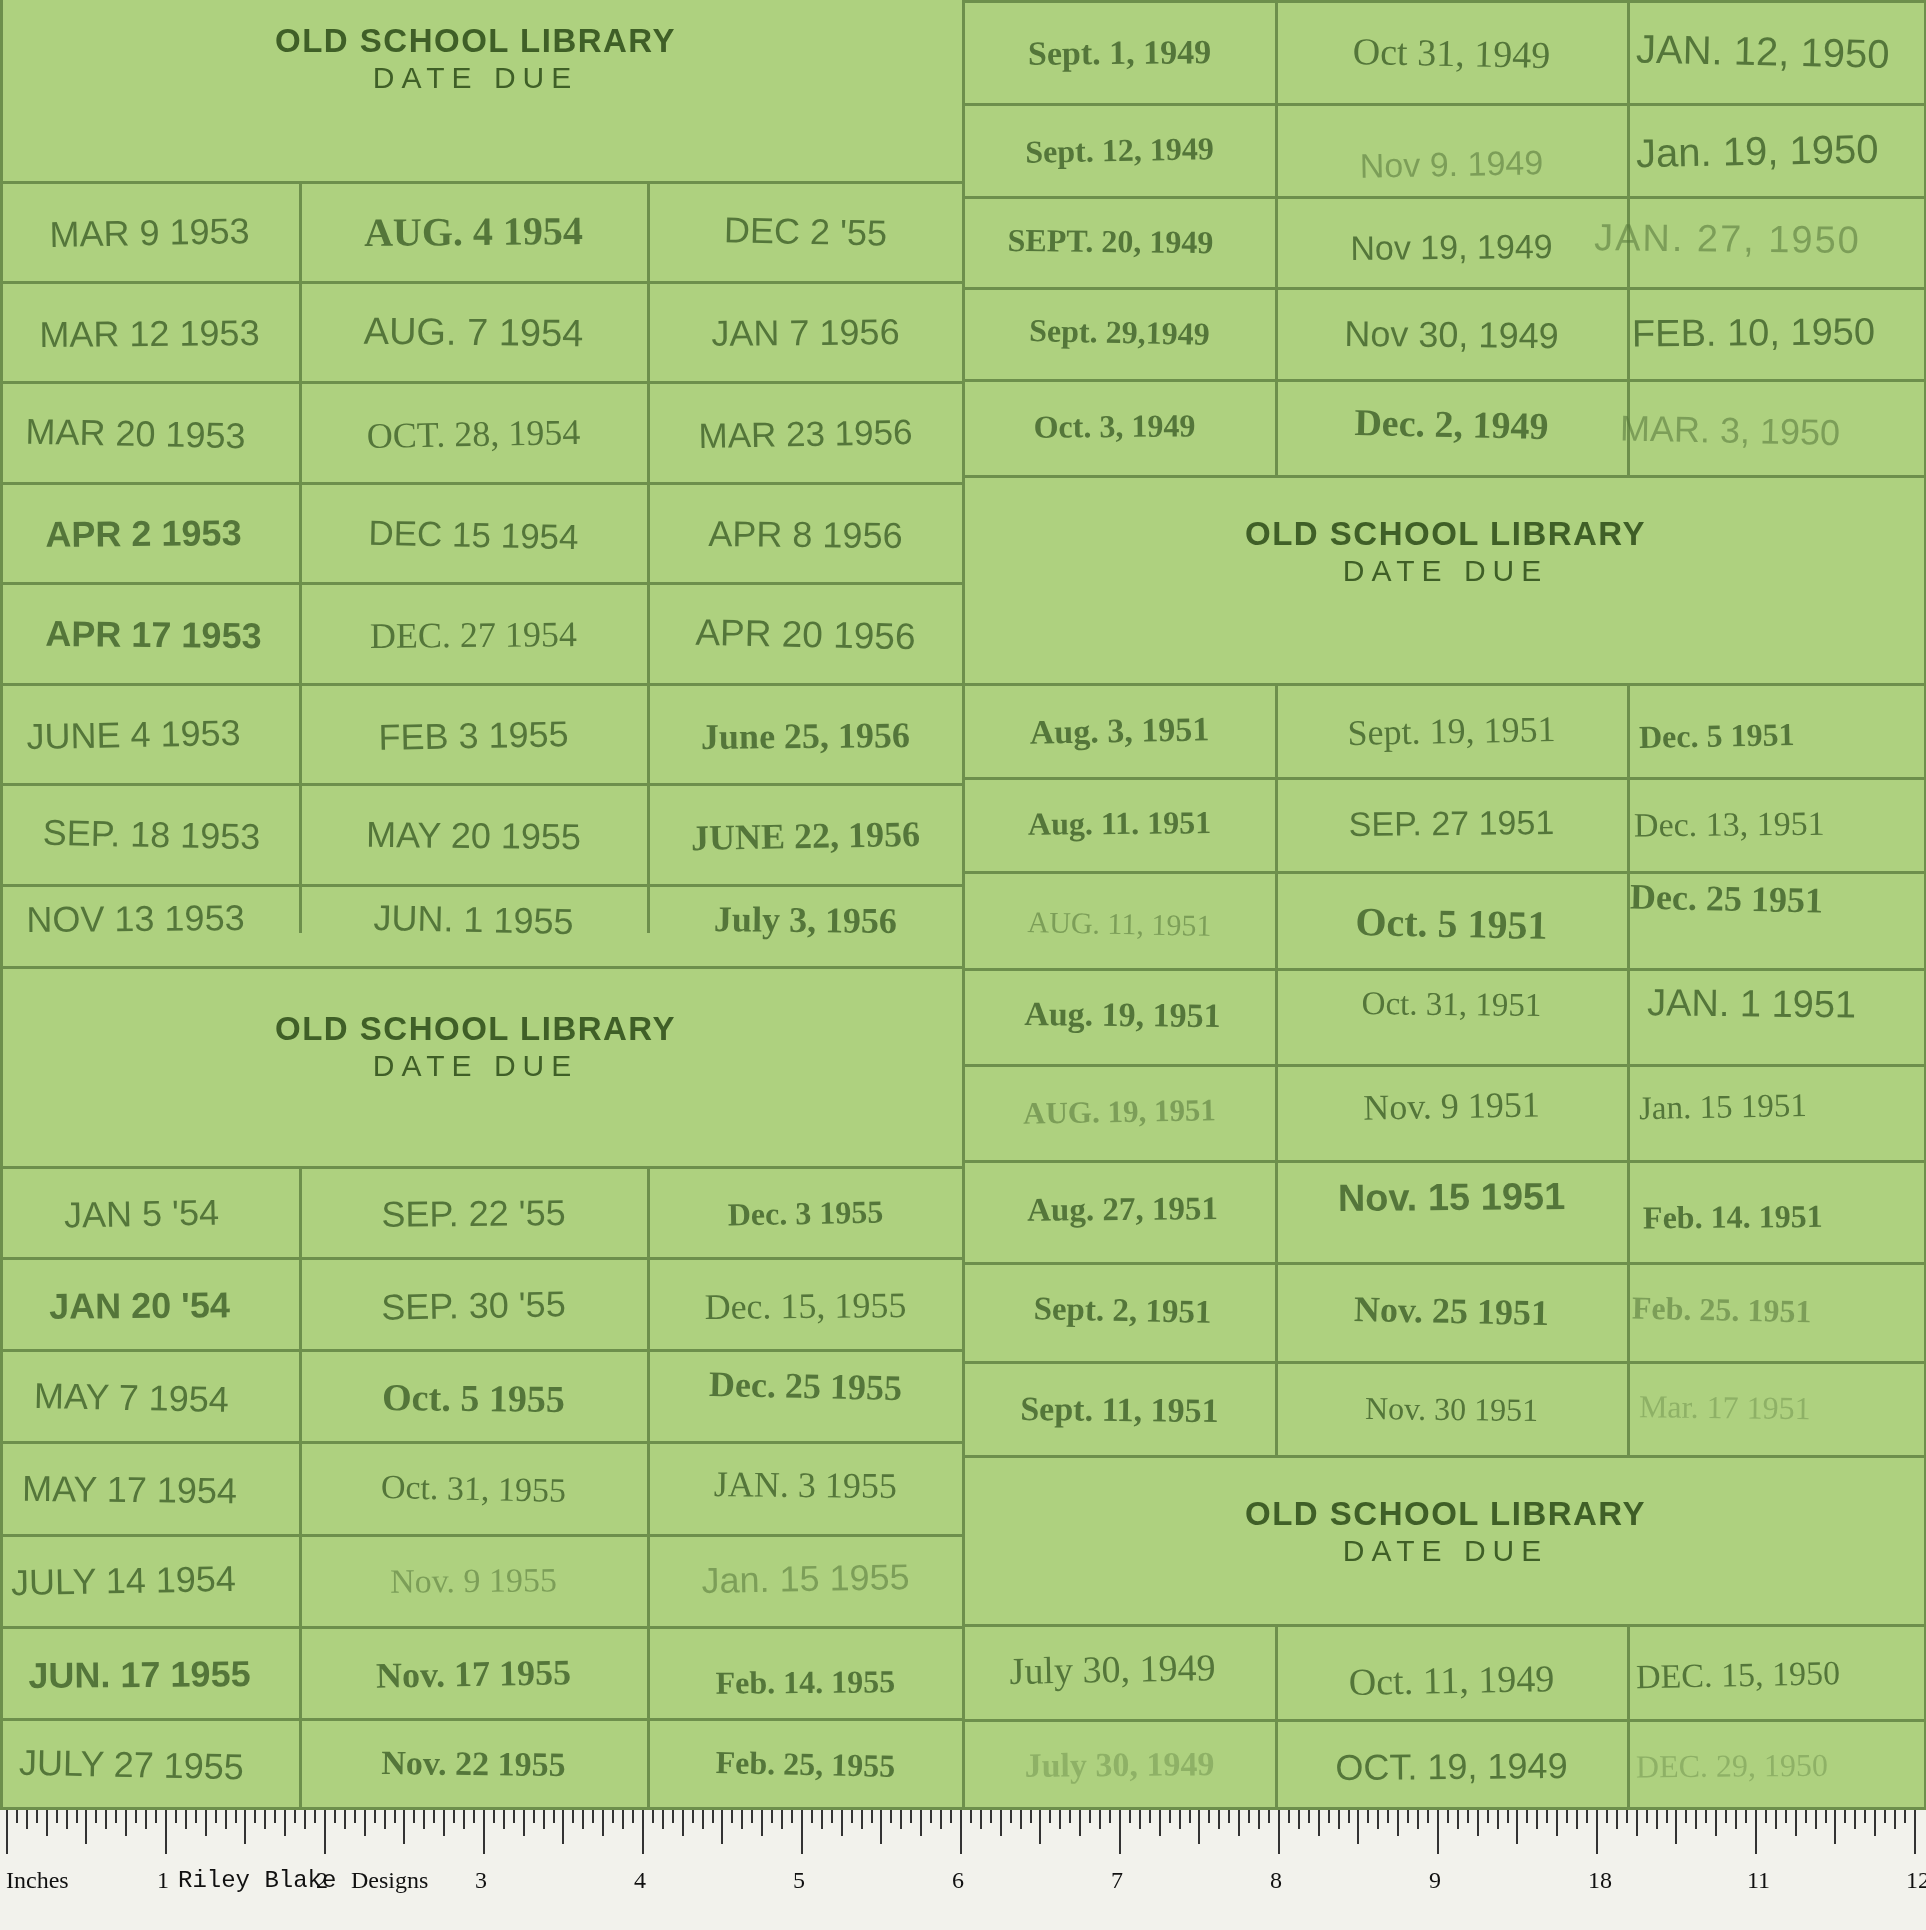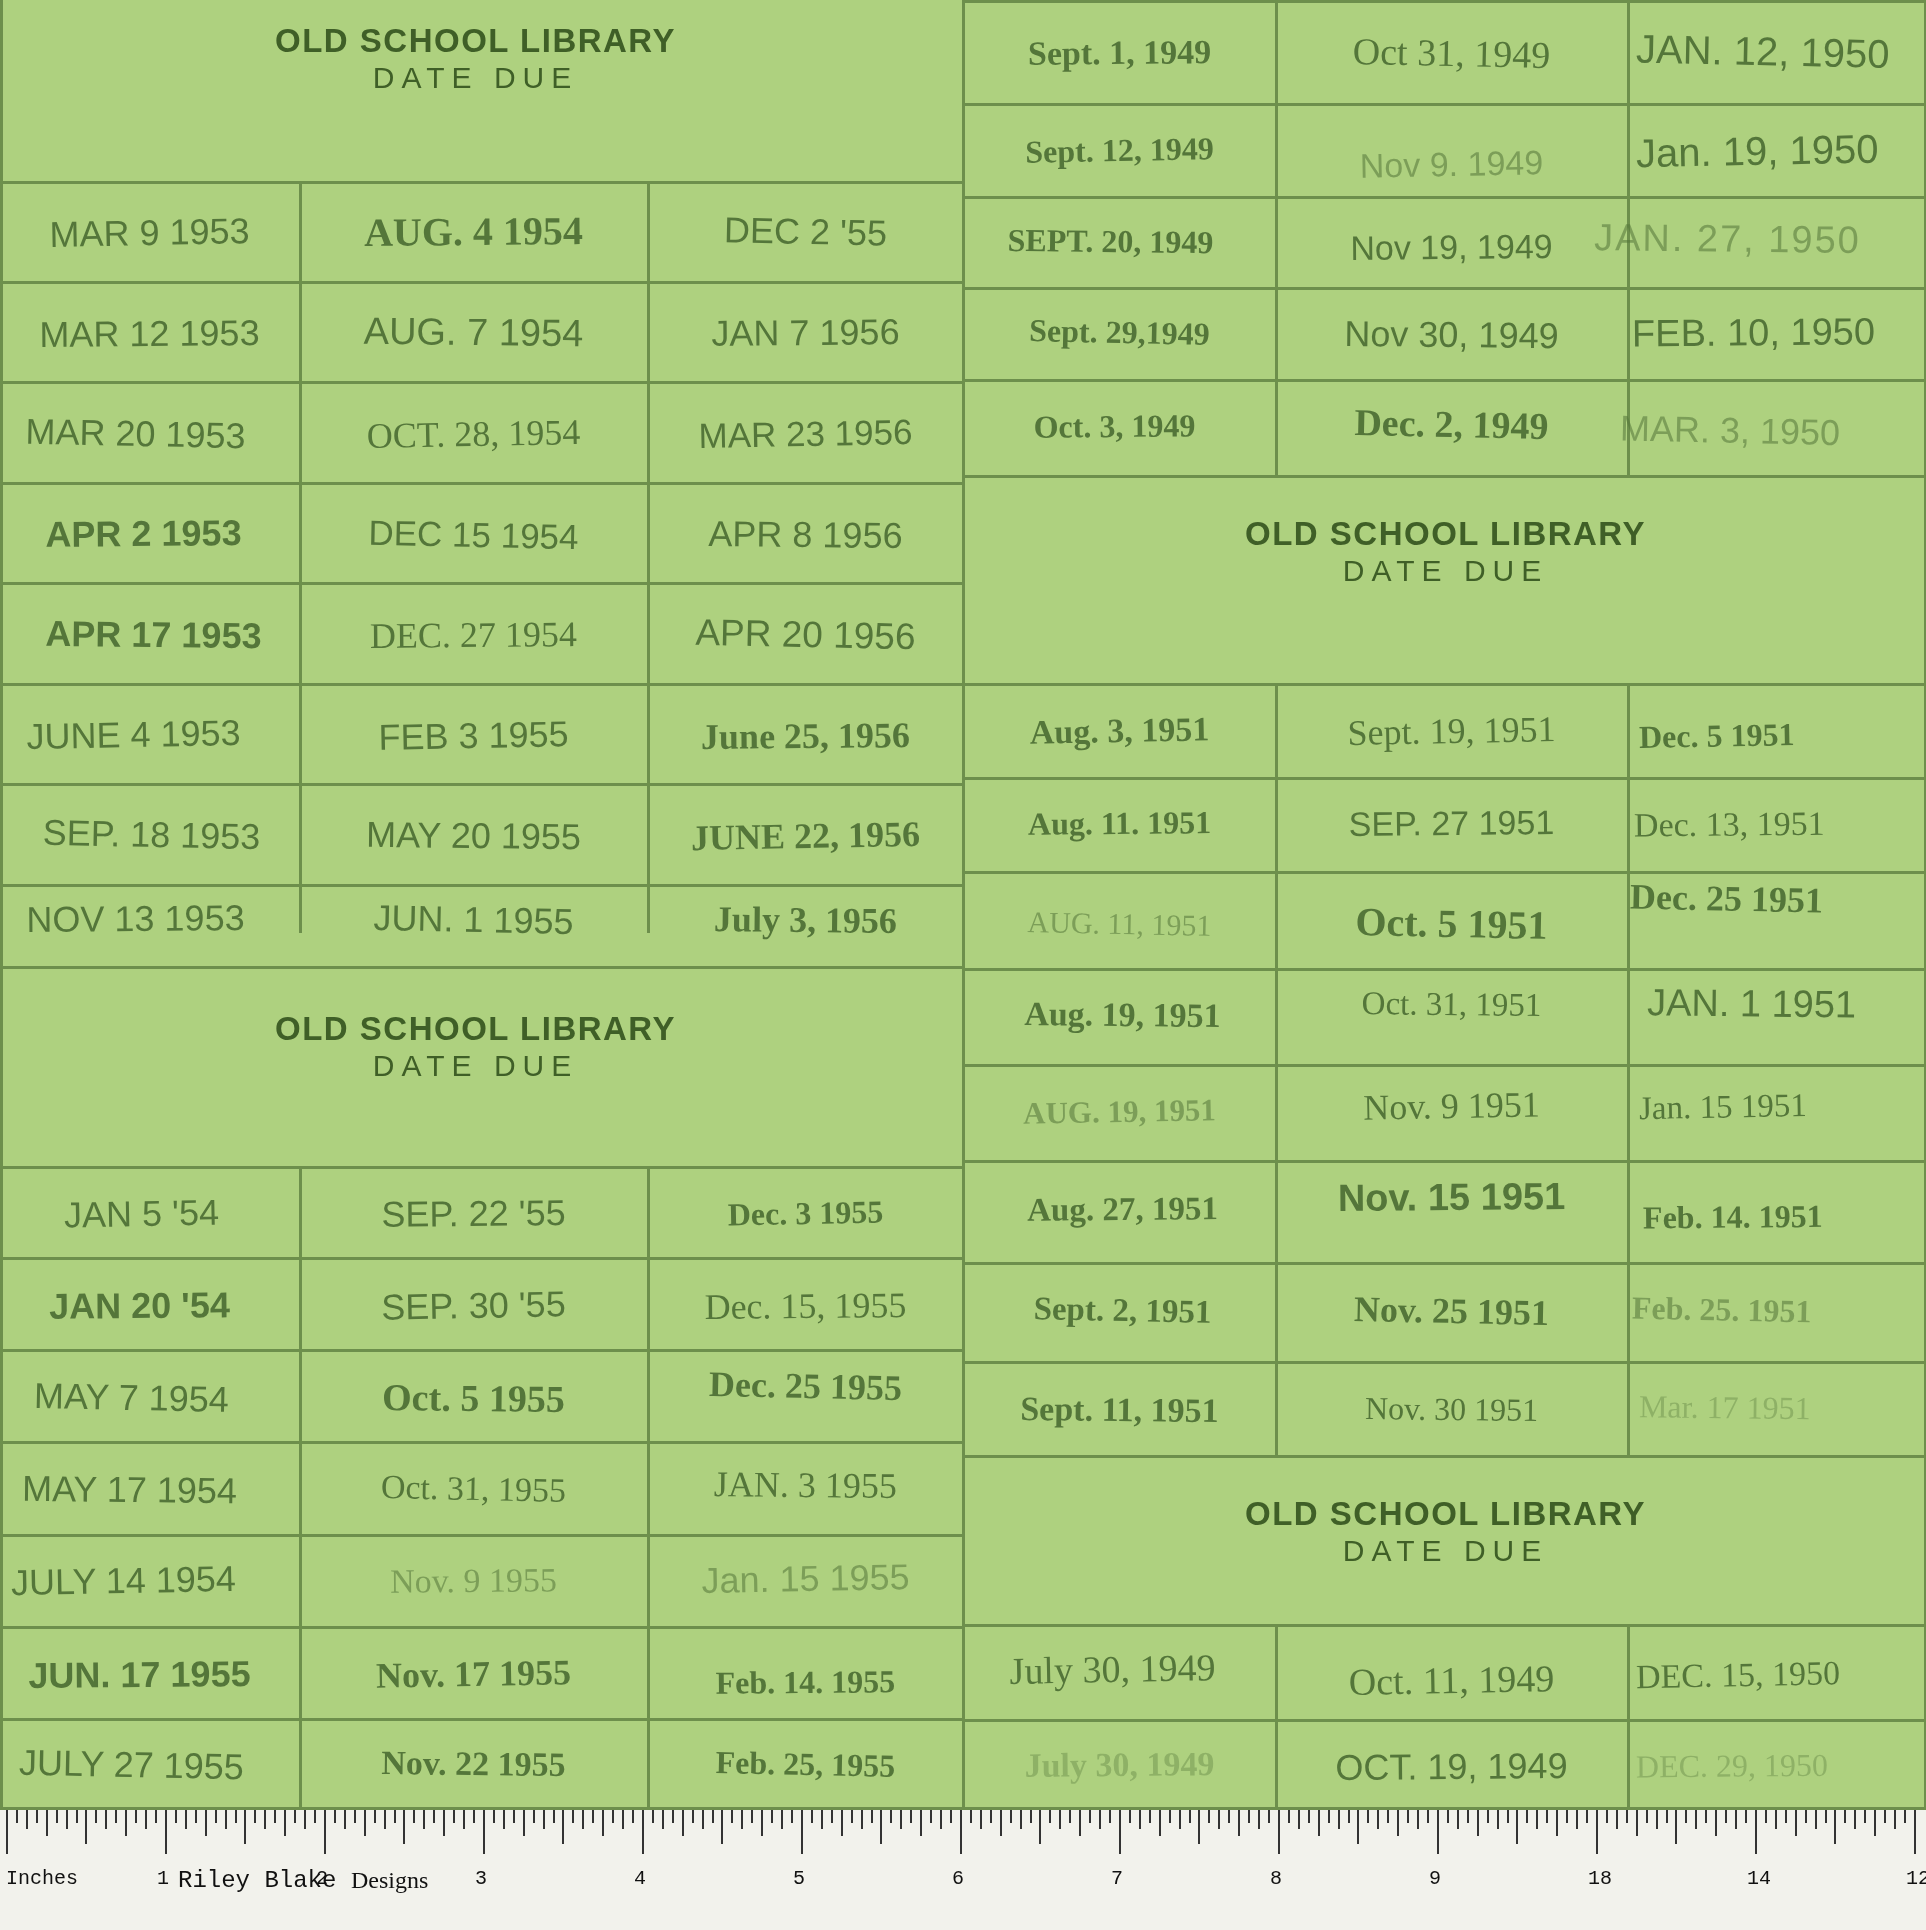--- a/index.html
+++ b/index.html
@@ -52,22 +52,22 @@
 
   
   #ruler {
     position:absolute; left:0; top:1810px; width:1927px; height:121px;
     background:#f2f2ec;
   }
   #ruler .ticks { position:absolute; left:0; top:0; width:1927px; height:51px; }
   #ruler .tick { position:absolute; top:0; width:2px; background:#333; }
   #ruler .lbl {
     position:absolute;
-    font-family:Liberation Mono, monospace;
-    font-size:20px;
+    font-family:Liberation Serif, serif;
+    font-size:24px;
     color:#111;
     top:57px;
   }
   #ruler .brand {
     position:absolute; top:57px;
     font-family:"Liberation Serif", serif;
     font-size:24px;
     color:#111;
   }
   
@@ -652,17 +652,17 @@
       <div class="lbl" style="left: 157px;">1</div>
       <div class="lbl" style="left: 316px;">2</div>
       <div class="lbl" style="left: 475px;">3</div>
       <div class="lbl" style="left: 634px;">4</div>
       <div class="lbl" style="left: 793px;">5</div>
       <div class="lbl" style="left: 952px;">6</div>
       <div class="lbl" style="left: 1111px;">7</div>
       <div class="lbl" style="left: 1270px;">8</div>
       <div class="lbl" style="left: 1429px;">9</div>
       <div class="lbl" style="left: 1588px;">18</div>
-      <div class="lbl" style="left: 1747px;">14</div>
+      <div class="lbl" style="left: 1747px;">11</div>
       <div class="lbl" style="left: 1906px;">12</div>
     </div>
 </div>
 
 
 </body></html>

